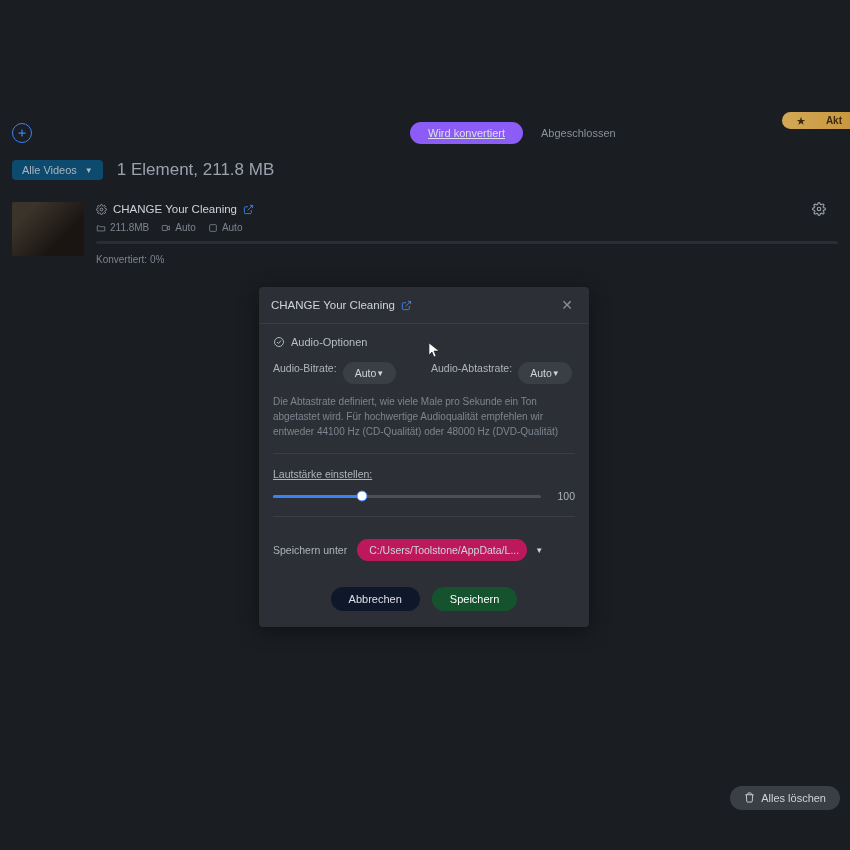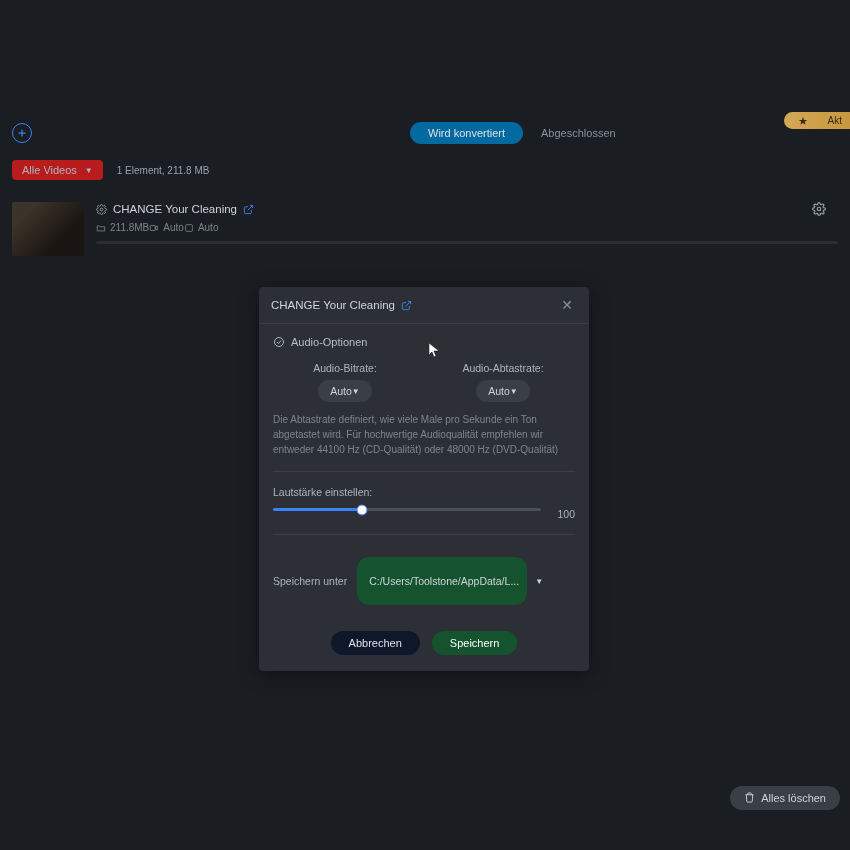--- a/index.html
+++ b/index.html
@@ -1,64 +1,64 @@
 <!DOCTYPE html>
 <html><head>
 <meta charset="utf-8">
 <style>
 * { margin: 0; padding: 0; box-sizing: border-box; font-family: -apple-system, BlinkMacSystemFont, "Segoe UI", Arial, sans-serif; }
 body { background: #1a1d21; width: 850px; height: 850px; overflow: hidden; position: relative; color: #aeb4bd; font-size: 11px; }
 .top-spacer { height: 112px; background: #1a1d21; }
-.badge-act { position: absolute; top: 112px; right: 0; background: linear-gradient(90deg,#d4a855,#c89840); color: #3a2a10; font-size: 10px; font-weight: 400; padding: 3px 8px 3px 14px; border-radius: 10px 0 0 10px; display: flex; align-items: center; gap: 20px; }
+.badge-act { position: absolute; top: 112px; right: 0; background: linear-gradient(90deg,#d4a855,#c89840); color: #3a2a10; font-size: 10px; font-weight: 700; padding: 3px 8px 3px 14px; border-radius: 10px 0 0 10px; display: flex; align-items: center; gap: 20px; }
 .badge-act svg { width: 10px; height: 10px; }
 .header-row { display: flex; align-items: center; padding: 6px 0 6px 10px; margin-top: 4px; }
 .plus-btn { width: 20px; height: 20px; border: 1.5px solid #3b82f6; border-radius: 50%; display: flex; align-items: center; justify-content: center; color: #3b82f6; margin-left: 2px; cursor: pointer; }
 .tabs { display: flex; gap: 0; margin-left: 378px; }
 .tab { padding: 5px 18px; font-size: 11px; color: #8a9099; cursor: pointer; border-radius: 12px; }
-.tab.active { background: #0369a1; color: #dce0e6; }
+.tab.active { background: #8b5cf6; color: #dce0e6; text-decoration: underline; }
 .filter-row { display: flex; align-items: center; gap: 14px; padding: 6px 12px; margin-top: 4px; }
-.filter-dd { background: #b91c1c; padding: 4px 10px; border-radius: 4px; display: flex; align-items: center; gap: 8px; font-size: 11px; cursor: pointer; }
+.filter-dd { background: #0c4a6e; padding: 4px 10px; border-radius: 4px; display: flex; align-items: center; gap: 8px; font-size: 11px; cursor: pointer; }
 .caret { font-size: 8px; }
-.filter-info { color: #9aa2ad; font-size: 10px; }
+.filter-info { color: #9aa2ad; font-size: 17px; }
 .item-card { display: flex; gap: 12px; padding: 8px 12px; margin-top: 8px; }
 .thumb { width: 72px; height: 54px; background: linear-gradient(135deg,#3a342a 20%,#1a1512 70%); border-radius: 2px; flex: 0 0 auto; }
 .item-body { flex: 1; display: flex; flex-direction: column; gap: 6px; }
 .item-title-row { display: flex; align-items: center; gap: 6px; }
 .gear { width: 11px; height: 11px; }
 .item-title { font-size: 11.5px; color: #cfd4da; }
 .ext-icon { color: #3b82f6; }
-.meta-row { display: flex; align-items: center; gap: 0; font-size: 10px; color: #7d8490; }
+.meta-row { display: flex; align-items: center; gap: 12px; font-size: 10px; color: #7d8490; }
 .meta-item { display: flex; align-items: center; gap: 4px; }
 .meta-icon { width: 10px; height: 10px; }
 .gear-right { margin-left: auto; margin-right: 12px; width: 14px; height: 14px; cursor: pointer; }
 .progress-bar { height: 3px; background: #2a2e34; border-radius: 2px; margin-top: 2px; position: relative; }
 .progress-fill { height: 100%; width: 0%; background: #3b82f6; }
 .progress-text { font-size: 10px; color: #7d8490; margin-top: 4px; }
 
 .modal { position: absolute; left: 259px; top: 287px; width: 330px; background: #2c3036; border-radius: 4px; box-shadow: 0 4px 20px rgba(0,0,0,0.4); }
 .modal-header { display: flex; align-items: center; padding: 10px 12px; border-bottom: 1px solid #3a3e45; }
 .modal-title { font-size: 11.5px; color: #cfd4da; }
 .modal-close { margin-left: auto; cursor: pointer; color: #8a9099; font-size: 14px; padding: 0 4px; }
 .modal-body { padding: 12px 14px; }
 .sec-head { display: flex; align-items: center; gap: 6px; font-size: 11px; color: #b8bec6; margin-bottom: 14px; }
 .two-col { display: flex; gap: 14px; }
-.field { flex: 1; display: flex; flex-direction: column; gap: 6px; align-items: center; }
+.field { flex: 1; display: flex; flex-direction: row; gap: 6px; }
 .field-label { font-size: 10.5px; color: #aeb4bd; }
 .select { background: #3a3e45; border-radius: 12px; padding: 5px 12px; display: flex; align-items: center; justify-content: space-between; font-size: 10.5px; color: #cfd4da; cursor: pointer; }
 .help { font-size: 10px; color: #7d8490; line-height: 1.5; margin-top: 10px; }
 .divider { height: 1px; background: #3a3e45; margin: 14px 0; }
-.slider-label { font-size: 10.5px; color: #aeb4bd; margin-bottom: 10px; }
-.slider-row { display: flex; gap: 16px; }
+.slider-label { font-size: 10.5px; color: #aeb4bd; margin-bottom: 10px; text-decoration: underline; }
+.slider-row { display: flex; align-items: center; gap: 16px; }
 .slider-track { flex: 1; height: 3px; background: #4a4f58; border-radius: 2px; position: relative; }
 .slider-fill { position: absolute; left: 0; height: 100%; background: #3b82f6; border-radius: 2px; width: 33%; }
 .slider-thumb { position: absolute; left: 33%; top: 50%; transform: translate(-50%,-50%); width: 11px; height: 11px; background: #fff; border-radius: 50%; border: 1px solid #3b82f6; cursor: pointer; }
 .slider-max { font-size: 10.5px; color: #aeb4bd; }
 .save-row { display: flex; align-items: center; gap: 10px; margin-top: 22px; }
 .save-label { font-size: 10.5px; color: #aeb4bd; }
-.save-select { background: #14532d; border-radius: 12px; padding: 18px 12px; display: flex; align-items: center; gap: 16px; font-size: 10.5px; color: #cfd4da; cursor: pointer; flex: 1; max-width: 170px; justify-content: space-between; }
+.save-select { background: #be185d; border-radius: 12px; padding: 5px 12px; display: flex; align-items: center; gap: 16px; font-size: 10.5px; color: #cfd4da; cursor: pointer; flex: 1; max-width: 170px; justify-content: space-between; }
 .modal-footer { display: flex; justify-content: center; gap: 12px; padding: 14px 0 16px; }
 .btn { padding: 6px 18px; border-radius: 14px; font-size: 11px; cursor: pointer; border: none; }
 .btn-cancel { background: #0f172a; color: #dce0e6; }
 .btn-save { background: #14532d; color: #fff; }
 .cursor-arrow { position: absolute; left: 429px; top: 343px; pointer-events: none; }
 .cursor-arrow svg { width: 12px; height: 16px; }
 
 .bottom-right { position: absolute; bottom: 40px; right: 10px; }
 .btn-clear { background: #3a3e45; color: #cfd4da; padding: 6px 14px; border-radius: 14px; font-size: 11px; cursor: pointer; border: none; display: flex; align-items: flex-start; gap: 6px; }
 </style>
@@ -128,20 +128,21 @@
       <div class="meta-item">
         <svg class="meta-icon" viewBox="0 0 24 24" fill="none" stroke="currentColor" stroke-width="2">
             <rect x="4" y="4" width="16" height="16" rx="2"></rect>
           </svg>
         <span>Auto</span>
       </div>
     </div>
     <div class="progress-bar">
         <div class="progress-fill"></div>
       </div>
+    <div class="progress-text">Konvertiert: 0%</div>
   </div>
 </div>
 
 <div class="modal">
   <div class="modal-header">
     <span class="modal-title">CHANGE Your Cleaning</span>
     <svg class="ext-icon" width="11" height="11" viewBox="0 0 24 24" fill="none" stroke="#3b82f6" stroke-width="2" style="margin-left:6px">
         <path d="M18 13v6a2 2 0 01-2 2H5a2 2 0 01-2-2V8a2 2 0 012-2h6M15 3h6v6M10 14L21 3"></path>
       </svg>
     <span class="modal-close">✕</span>

